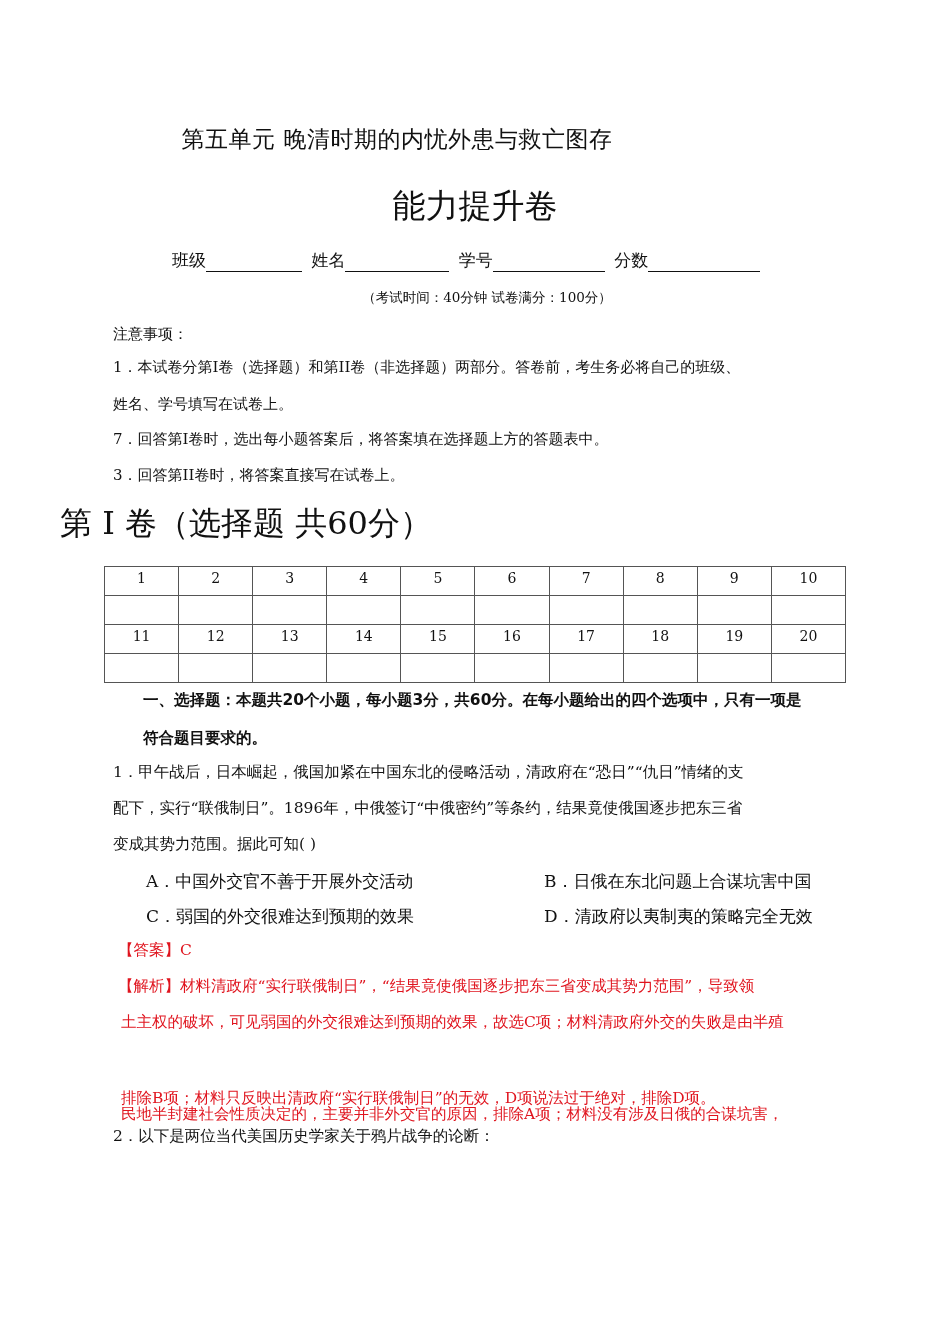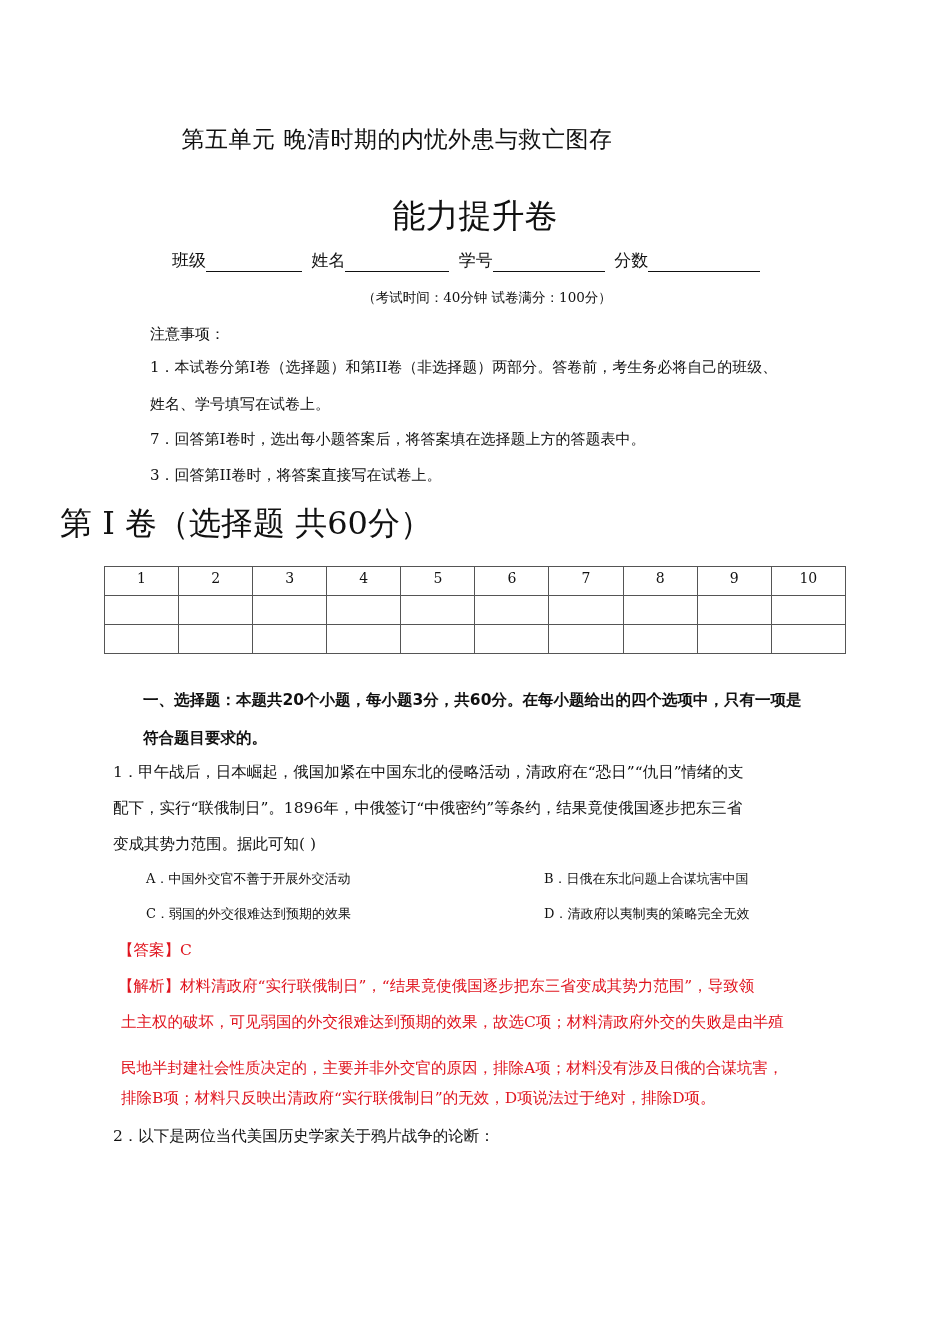--- a/index.html
+++ b/index.html
@@ -1,30 +1,30 @@
 <!DOCTYPE html>
 <html><head>
 <meta charset="utf-8">
 <style>
   html, body { margin:0; padding:0; background:#ffffff; }
   body { width:950px; height:1344px; position:relative; overflow:hidden;
          font-family:"DejaVu Serif","Liberation Serif",serif; color:#111; }
   .abs { position:absolute; white-space:nowrap; }
   .unit-title { left:0; width:794px; top:124px; text-align:center; font-family:"DejaVu Sans","Liberation Sans",sans-serif; font-size:23px; letter-spacing:0.5px; }
-  .paper-title { left:0; width:950px; top:184px; text-align:center; font-family:"DejaVu Sans","Liberation Sans",sans-serif; font-size:33px;margin-top:10px; }
+  .paper-title { left:0; width:950px; top:184px; text-align:center; font-family:"DejaVu Sans","Liberation Sans",sans-serif; font-size:33px; }
   .info-row { left:172px; top:249px; font-size:17px; }
   .info-row .blank { display:inline-block; border-bottom:1px solid #111; height:18px; vertical-align:bottom; margin-right:4px; }
   .exam-meta { left:0; width:950px; top:289px; text-align:center; font-size:13.5px;padding-left:12px; }
-  .notice { left:113px; font-size:15px;margin-left:37px; }
+  .notice { left:113px; font-size:15px; }
   .vol-title { left:16px; width:950px; top:502px; font-size:32px;margin-left:44px; }
   table.ans { position:absolute; left:104px; top:566px; border-collapse:collapse; width:742px; }
   table.ans td { border:1px solid #555; width:74px; height:28px; text-align:center; font-size:14px; padding:0; vertical-align:top; line-height:22px; }
   .bold { font-family:"DejaVu Sans","Liberation Sans",sans-serif; font-weight:bold; font-size:14.5px;margin-left:30px; }
   .line { left:113px; font-size:15.5px; }
-  .opt { font-size:13px; }
+  .opt { font-size:17px; }
   .red { color:#e0141e;margin-left:8px; }
 </style>
 </head>
 <body>
 
 <div class="abs unit-title">第五单元  晚清时期的内忧外患与救亡图存</div>
 <div class="abs paper-title">能力提升卷</div>
 
 <div class="abs info-row">
   <span>班级</span><span class="blank" style="width:96px"></span>
@@ -63,20 +63,32 @@
         <td></td>
         <td></td>
         <td></td>
         <td></td>
         <td></td>
         <td></td>
         <td></td>
         <td></td>
   </tr>
   <tr>
+    <td>11</td>
+    <td>12</td>
+    <td>13</td>
+    <td>14</td>
+    <td>15</td>
+    <td>16</td>
+    <td>17</td>
+    <td>18</td>
+    <td>19</td>
+    <td>20</td>
+  </tr>
+  <tr>
     <td></td>
         <td></td>
         <td></td>
         <td></td>
         <td></td>
         <td></td>
         <td></td>
         <td></td>
         <td></td>
         <td></td>
@@ -93,16 +105,16 @@
 
 <div class="abs opt" style="left:146px; top:870px">A．中国外交官不善于开展外交活动</div>
 <div class="abs opt" style="left:544px; top:870px">B．日俄在东北问题上合谋坑害中国</div>
 <div class="abs opt" style="left:146px; top:905px">C．弱国的外交很难达到预期的效果</div>
 <div class="abs opt" style="left:544px; top:905px">D．清政府以夷制夷的策略完全无效</div>
 
 <div class="abs line red" style="left:110px; top:940px">【答案】C</div>
 
 <div class="abs line red" style="left:110px; top:976px">【解析】材料清政府“实行联俄制日”，“结果竟使俄国逐步把东三省变成其势力范围”，导致领</div>
 <div class="abs line red" style="top:1012px">土主权的破坏，可见弱国的外交很难达到预期的效果，故选C项；材料清政府外交的失败是由半殖</div>
-<div class="abs line red" style="top:1058px">民地半封建社会性质决定的，主要并非外交官的原因，排除A项；材料没有涉及日俄的合谋坑害，</div>
+<div class="abs line red" style="top:1104px">民地半封建社会性质决定的，主要并非外交官的原因，排除A项；材料没有涉及日俄的合谋坑害，</div>
 <div class="abs line red" style="top:1088px">排除B项；材料只反映出清政府“实行联俄制日”的无效，D项说法过于绝对，排除D项。</div>
 
 <div class="abs line" style="top:1126px">2．以下是两位当代美国历史学家关于鸦片战争的论断：</div>
 
 </body></html>

